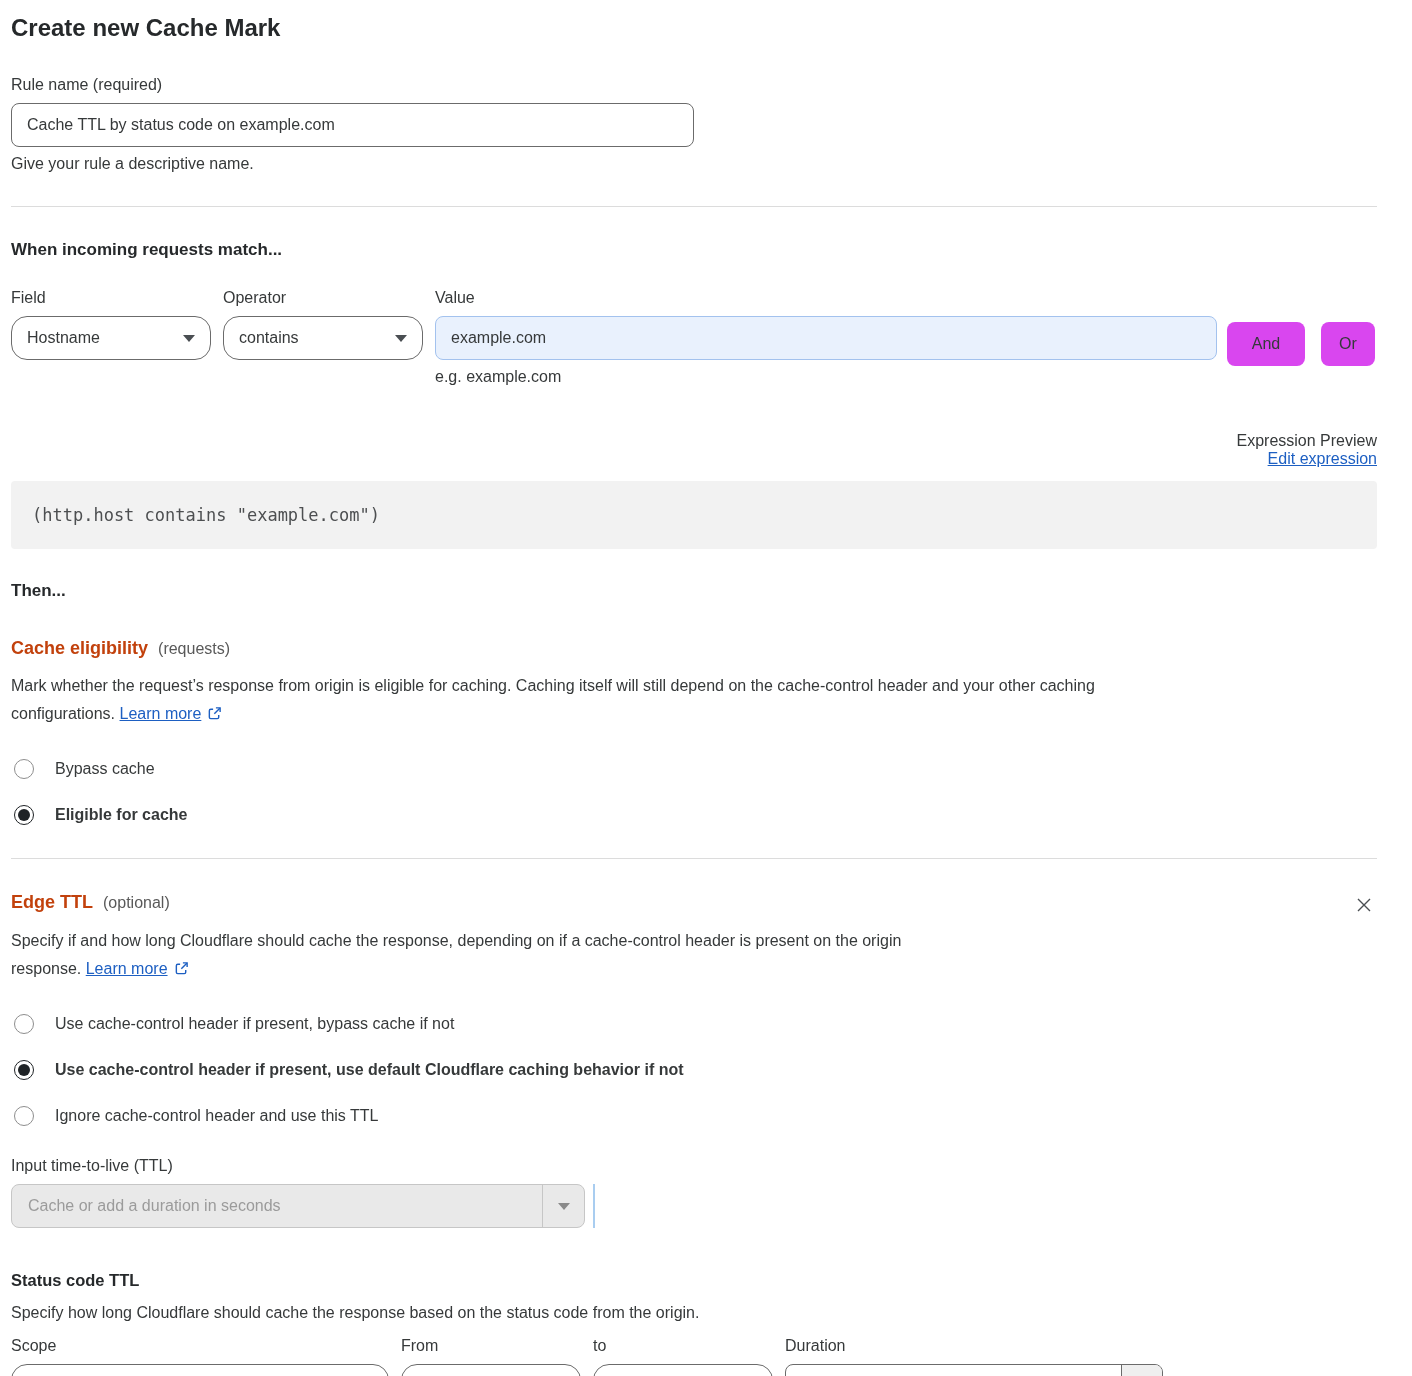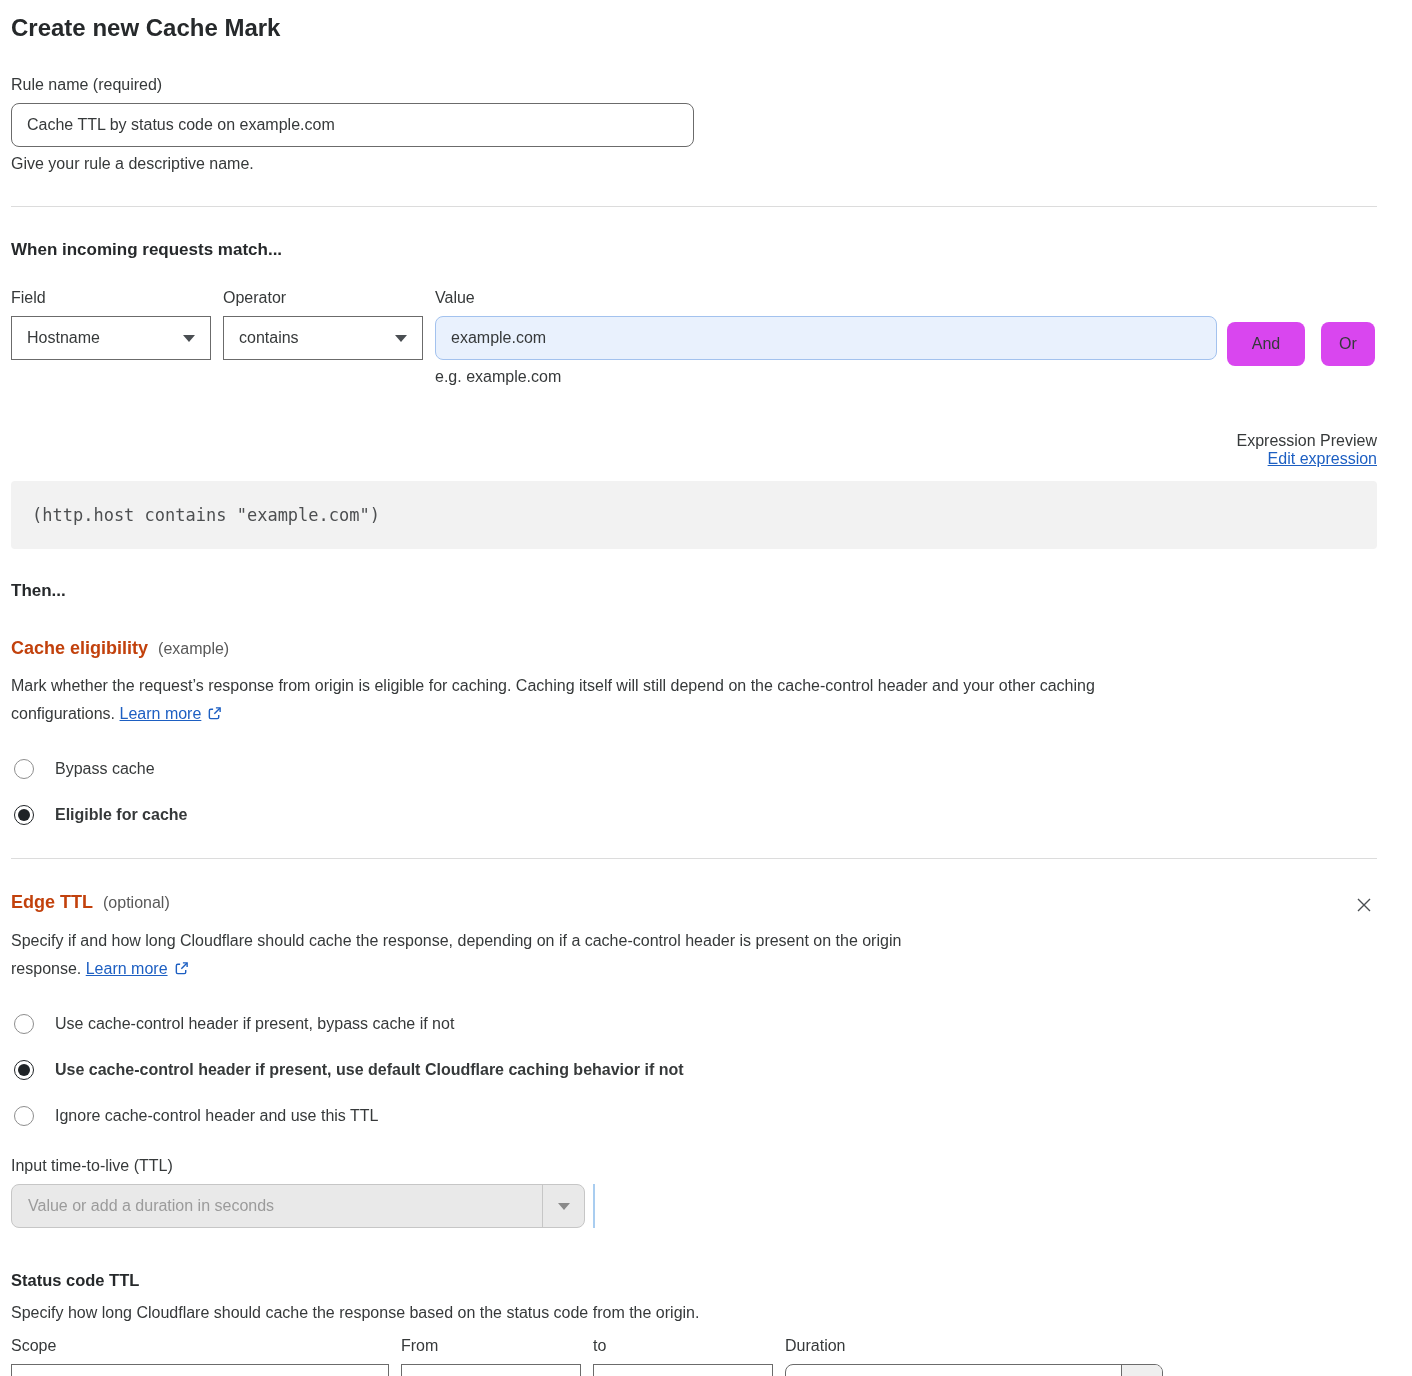--- a/index.html
+++ b/index.html
@@ -23,21 +23,21 @@
   .rule-name-input { width:683px; display:block; }
 
   hr.divider { border:none; border-top:1px solid #dcdcdc; margin:33px 0; }
 
   h2.section-heading { font-size:17px; font-weight:bold; margin:0 0 29px 0; color:#26292b; }
 
   .match-row { display:flex; align-items:flex-start; }
   .col { display:flex; flex-direction:column; }
   .col + .col { margin-left:12px; }
   .select {
-    height:44px; border:1px solid #6b6b6b; border-radius:0; background:#fff;
+    height:44px; border:1px solid #6b6b6b; border-radius:16px; background:#fff;
     display:flex; align-items:center; justify-content:space-between;
     padding:0 15px; font-size:16px; cursor:pointer;
   }
   .w200 { width:200px; }
   .w180 { width:180px; }
   .w378 { width:378px; }
   .arrow-down {
     width:0; height:0; border-left:6px solid transparent; border-right:6px solid transparent;
     border-top:7px solid #4a4e52; flex:none; margin-left:8px;
   }
@@ -161,21 +161,21 @@
     <a class="link">Edit expression</a>
   </div>
   <div class="code-block">
     <span>(http.host contains "example.com")</span>
   </div>
 
   <h2 class="then-heading">Then...</h2>
 
   <div class="section-title-row">
     <span class="section-title">Cache eligibility</span>
-    <span class="muted">(example)</span>
+    <span class="muted">(requests)</span>
   </div>
   <p class="desc">
     <span>Mark whether the request’s response from origin is eligible for caching. Caching itself will still depend on the cache-control header and your other caching</span><br>
     <span>configurations.</span>
     <a class="link learn-more"><span>Learn more</span><svg class="ext-icon" width="15" height="15" viewBox="0 0 16 16">
           <path d="M6.5 3.5H4C2.9 3.5 2.5 4 2.5 5v7c0 1 .4 1.5 1.5 1.5h7c1.1 0 1.5-.5 1.5-1.5V9.5" fill="none" stroke="currentColor" stroke-width="1.5"></path>
           <path d="M9.5 2h4.5v4.5" fill="none" stroke="currentColor" stroke-width="1.5"></path>
           <path d="M13.7 2.3L7.8 8.2" fill="none" stroke="currentColor" stroke-width="1.5"></path>
         </svg></a>
   </p>
@@ -222,21 +222,21 @@
   </div>
   <div class="radio-row">
     <span class="radio"></span>
     <span class="radio-label">Ignore cache-control header and use this TTL</span>
   </div>
 
   <div class="ttl-label-block">
     <label class="field-label" style="margin-bottom:0;">Input time-to-live (TTL)</label>
     <div class="ttl-combo-row">
       <div class="combo-disabled">
-        <div class="combo-text">Value or add a duration in seconds</div>
+        <div class="combo-text">Cache or add a duration in seconds</div>
         <div class="combo-arrow-seg">
           <span class="arrow-down"></span>
         </div>
       </div>
       <span class="input-caret"></span>
     </div>
   </div>
 
   <div class="status-title">Status code TTL</div>
   <div class="status-desc">Specify how long Cloudflare should cache the response based on the status code from the origin.</div>

